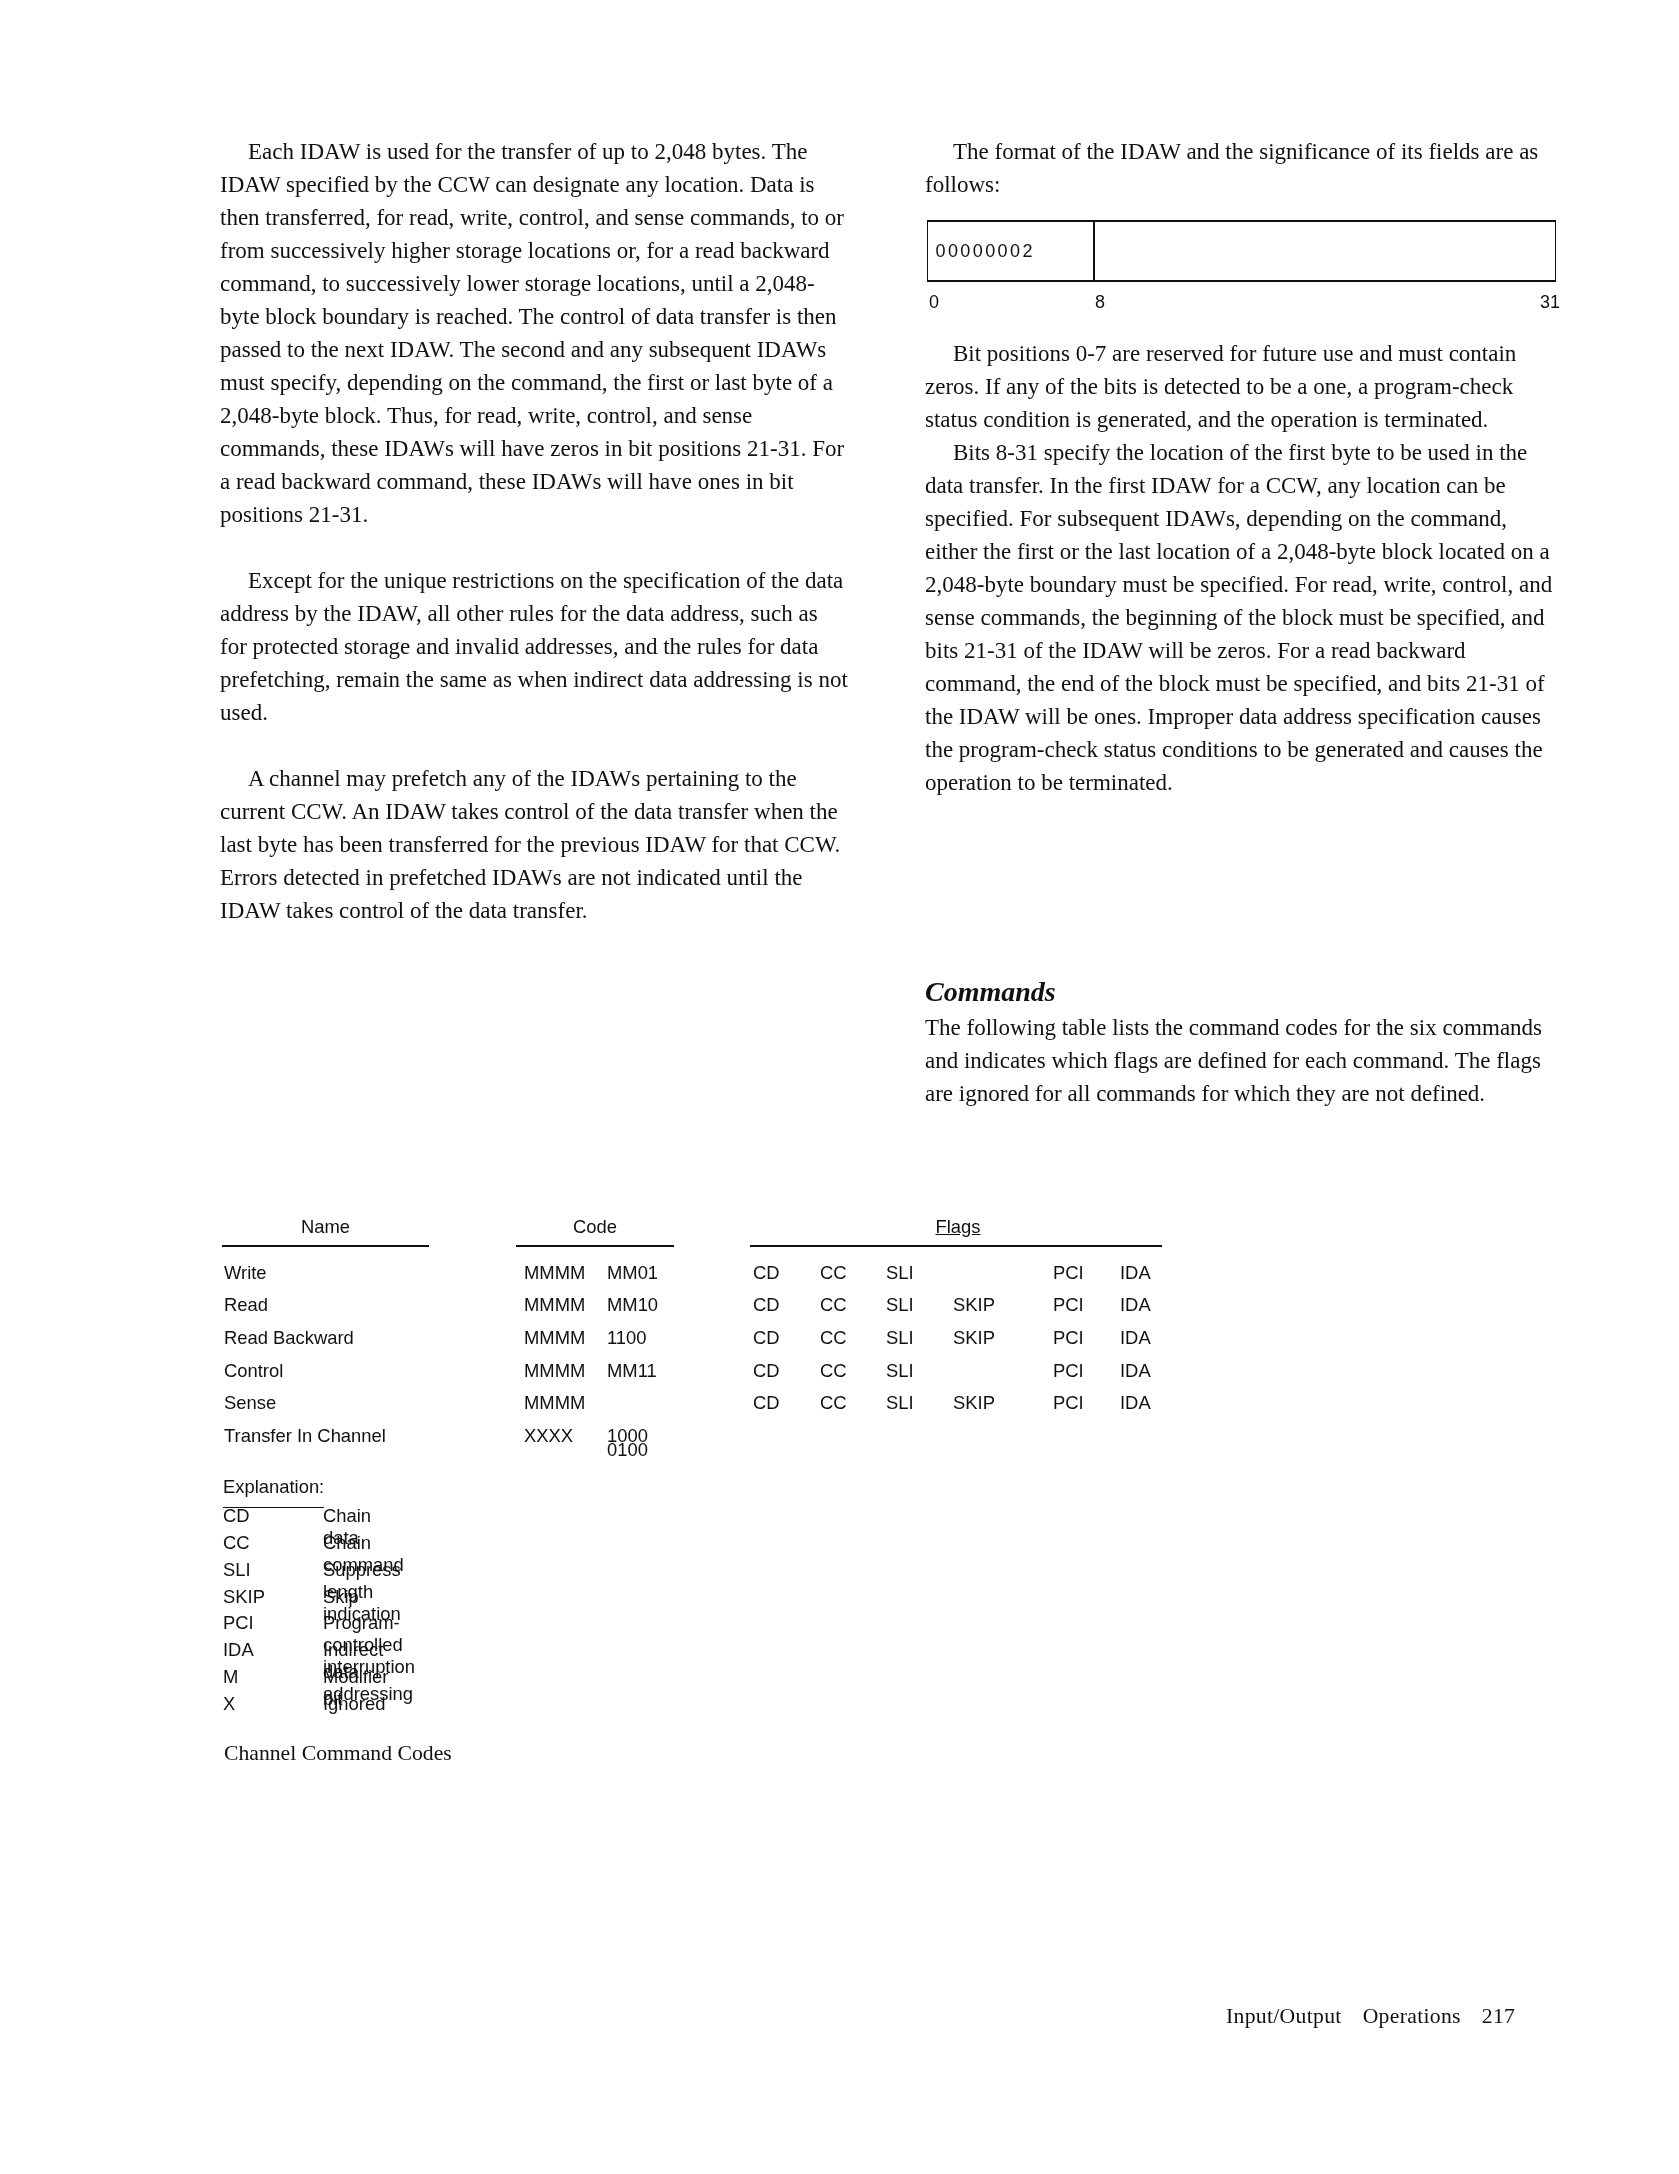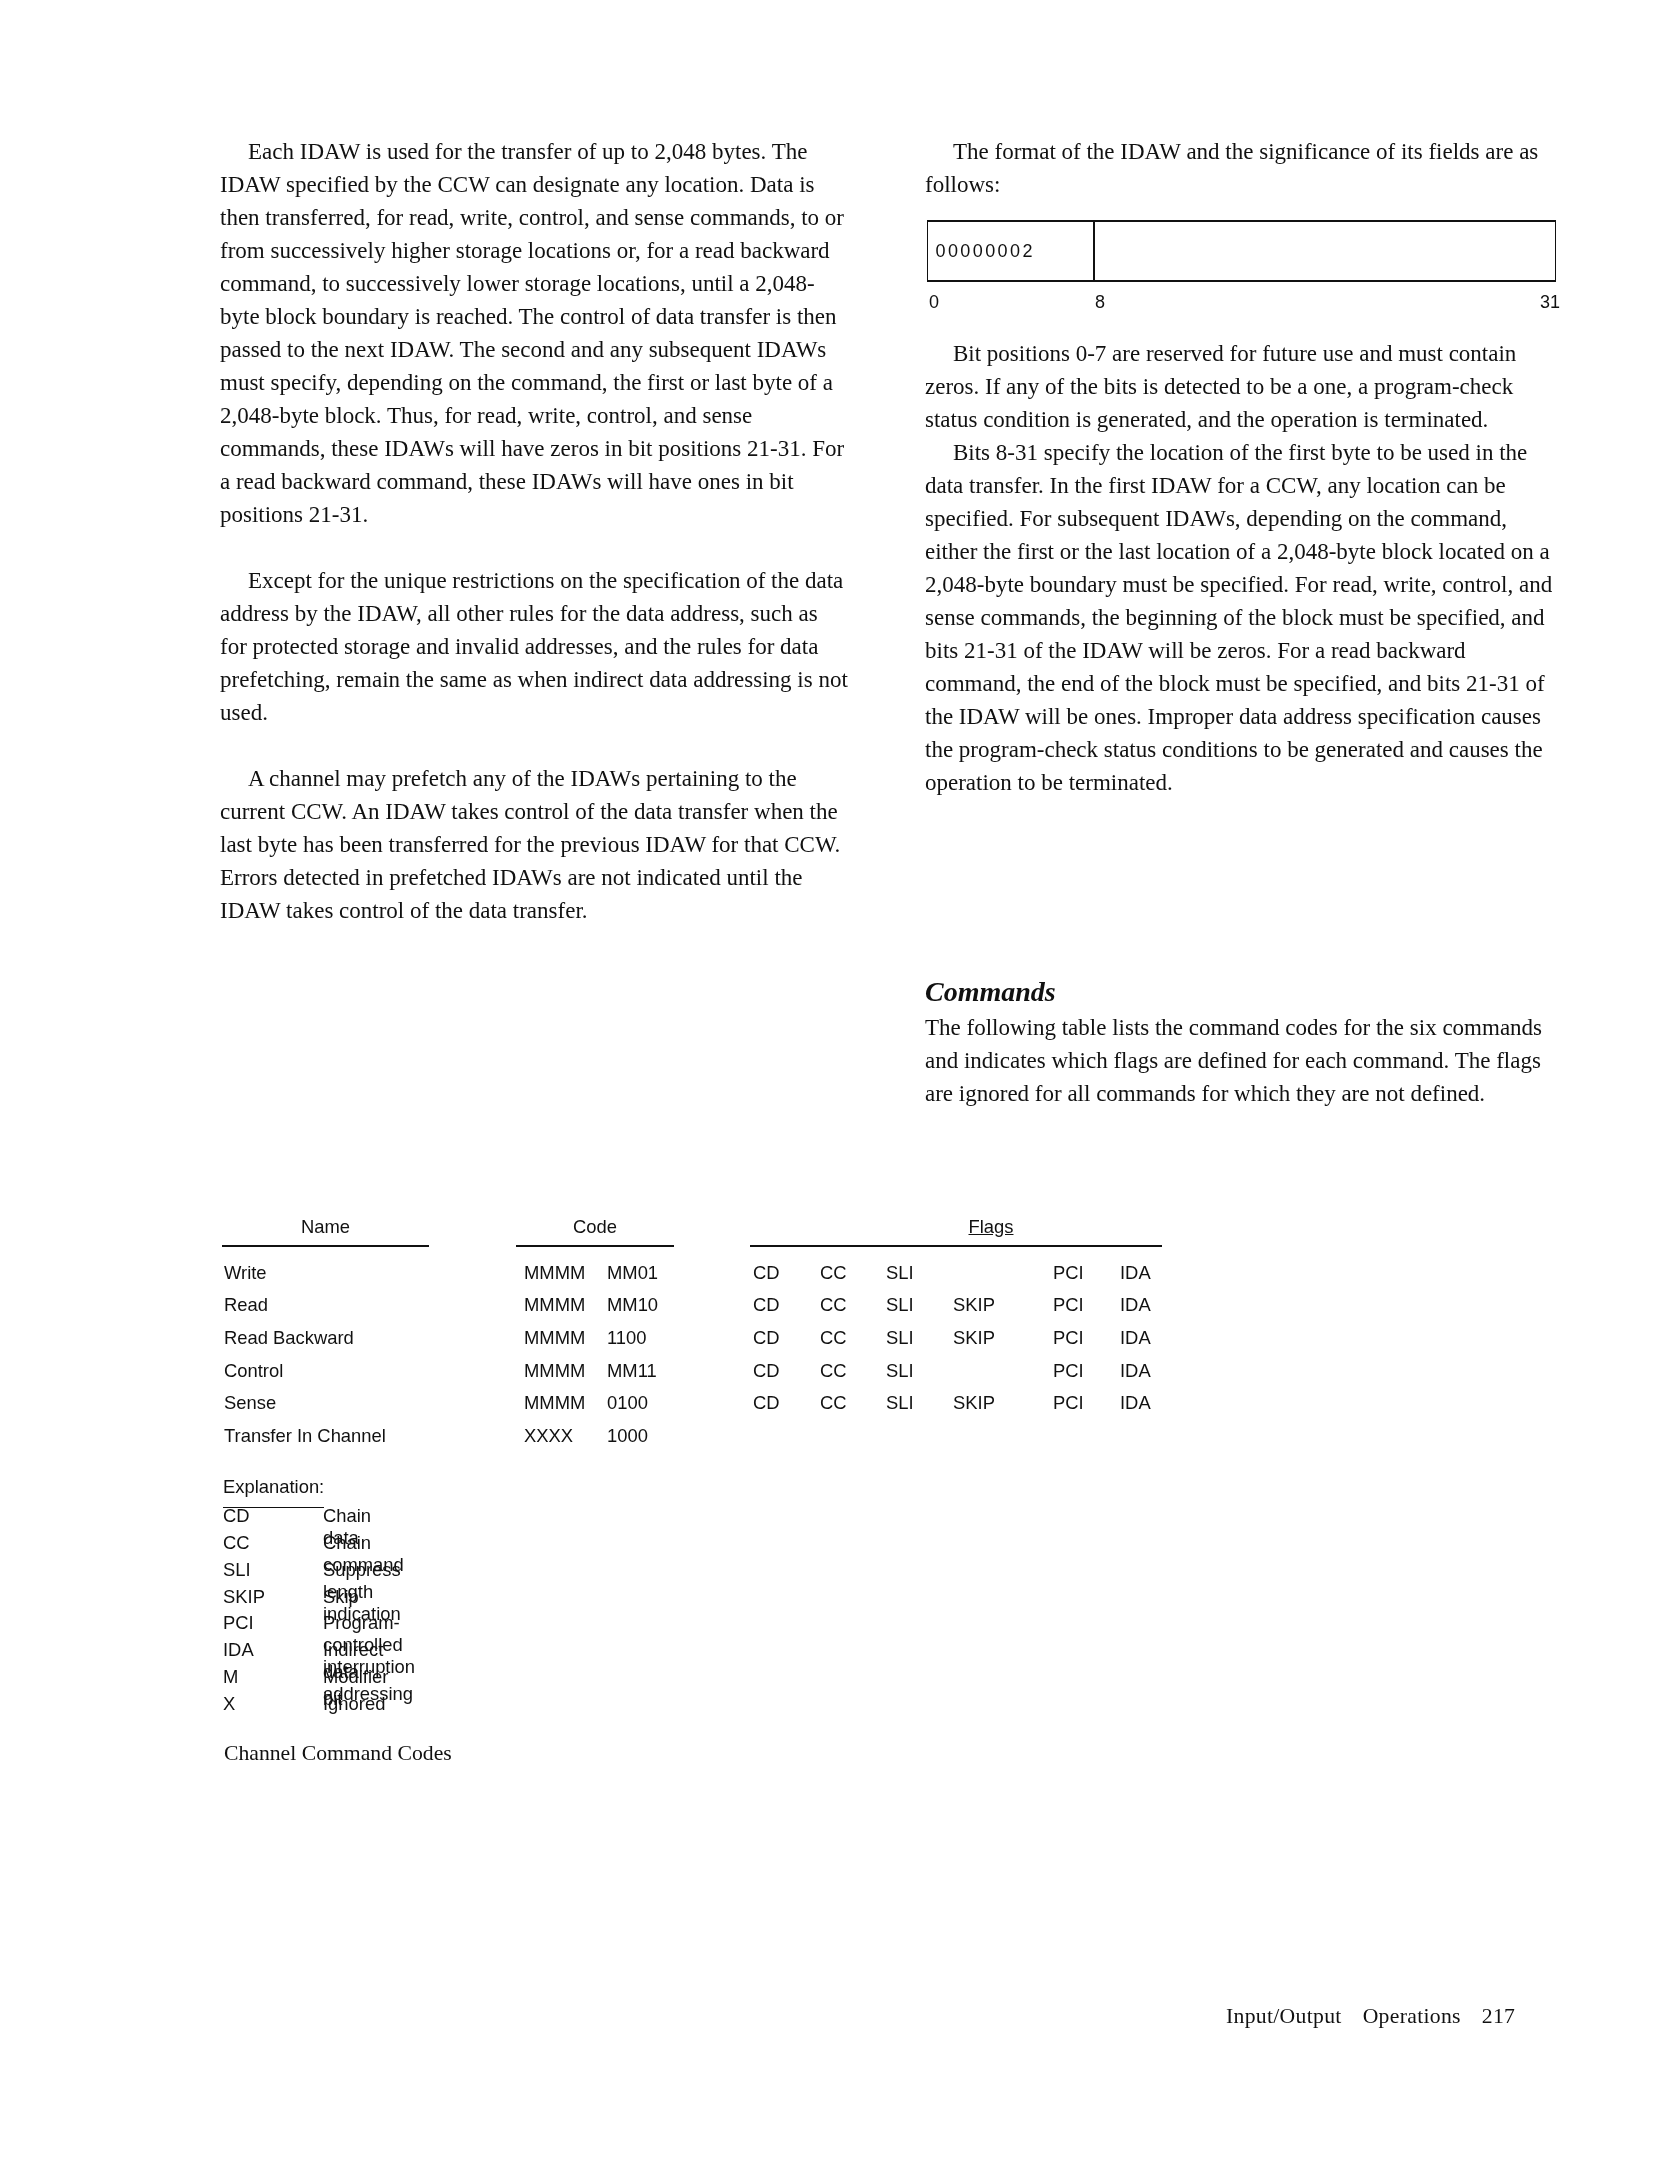--- a/index.html
+++ b/index.html
@@ -74,21 +74,21 @@
 <div id="commands-intro" class="col serif">
   <p>The following table lists the command codes for the six commands and indicates which flags are defined for each command. The flags are ignored for all commands for which they are not defined.</p>
 </div>
 
 <div id="cmd-table" class="sans">
 
   <div class="th" style="left:223px;width:205px;">Name</div>
   <div class="th-rule" style="left:222px;width:207px;"></div>
   <div class="th" style="left:516px;width:158px;">Code</div>
   <div class="th-rule" style="left:516px;width:158px;"></div>
-  <div class="th" style="left:785px;width:412px;text-decoration:underline;">Flags</div>
+  <div class="th" style="left:752px;width:412px;text-decoration:underline;">Flags</div>
   <div class="th-rule" style="left:750px;width:412px;"></div>
 
   <div id="table-rows">
       <div class="cell" style="left: 224px; top: 1262px;">Write</div>
       <div class="cell" style="left: 524px; top: 1262px;">MMMM</div>
       <div class="cell" style="left: 607px; top: 1262px;">MM01</div>
       <div class="cell" style="left: 753px; top: 1262px;">CD</div>
       <div class="cell" style="left: 820px; top: 1262px;">CC</div>
       <div class="cell" style="left: 886px; top: 1262px;">SLI</div>
       <div class="cell" style="left: 1053px; top: 1262px;">PCI</div>
@@ -114,21 +114,21 @@
       <div class="cell" style="left: 224px; top: 1360px;">Control</div>
       <div class="cell" style="left: 524px; top: 1360px;">MMMM</div>
       <div class="cell" style="left: 607px; top: 1360px;">MM11</div>
       <div class="cell" style="left: 753px; top: 1360px;">CD</div>
       <div class="cell" style="left: 820px; top: 1360px;">CC</div>
       <div class="cell" style="left: 886px; top: 1360px;">SLI</div>
       <div class="cell" style="left: 1053px; top: 1360px;">PCI</div>
       <div class="cell" style="left: 1120px; top: 1360px;">IDA</div>
       <div class="cell" style="left: 224px; top: 1392px;">Sense</div>
       <div class="cell" style="left: 524px; top: 1392px;">MMMM</div>
-      <div class="cell" style="left: 607px; top: 1392px;">0100</div>
+      <div class="cell" style="left: 607px; top: 1439px;">0100</div>
       <div class="cell" style="left: 753px; top: 1392px;">CD</div>
       <div class="cell" style="left: 820px; top: 1392px;">CC</div>
       <div class="cell" style="left: 886px; top: 1392px;">SLI</div>
       <div class="cell" style="left: 953px; top: 1392px;">SKIP</div>
       <div class="cell" style="left: 1053px; top: 1392px;">PCI</div>
       <div class="cell" style="left: 1120px; top: 1392px;">IDA</div>
       <div class="cell" style="left: 224px; top: 1425px;">Transfer In Channel</div>
       <div class="cell" style="left: 524px; top: 1425px;">XXXX</div>
       <div class="cell" style="left: 607px; top: 1425px;">1000</div>
     </div>

